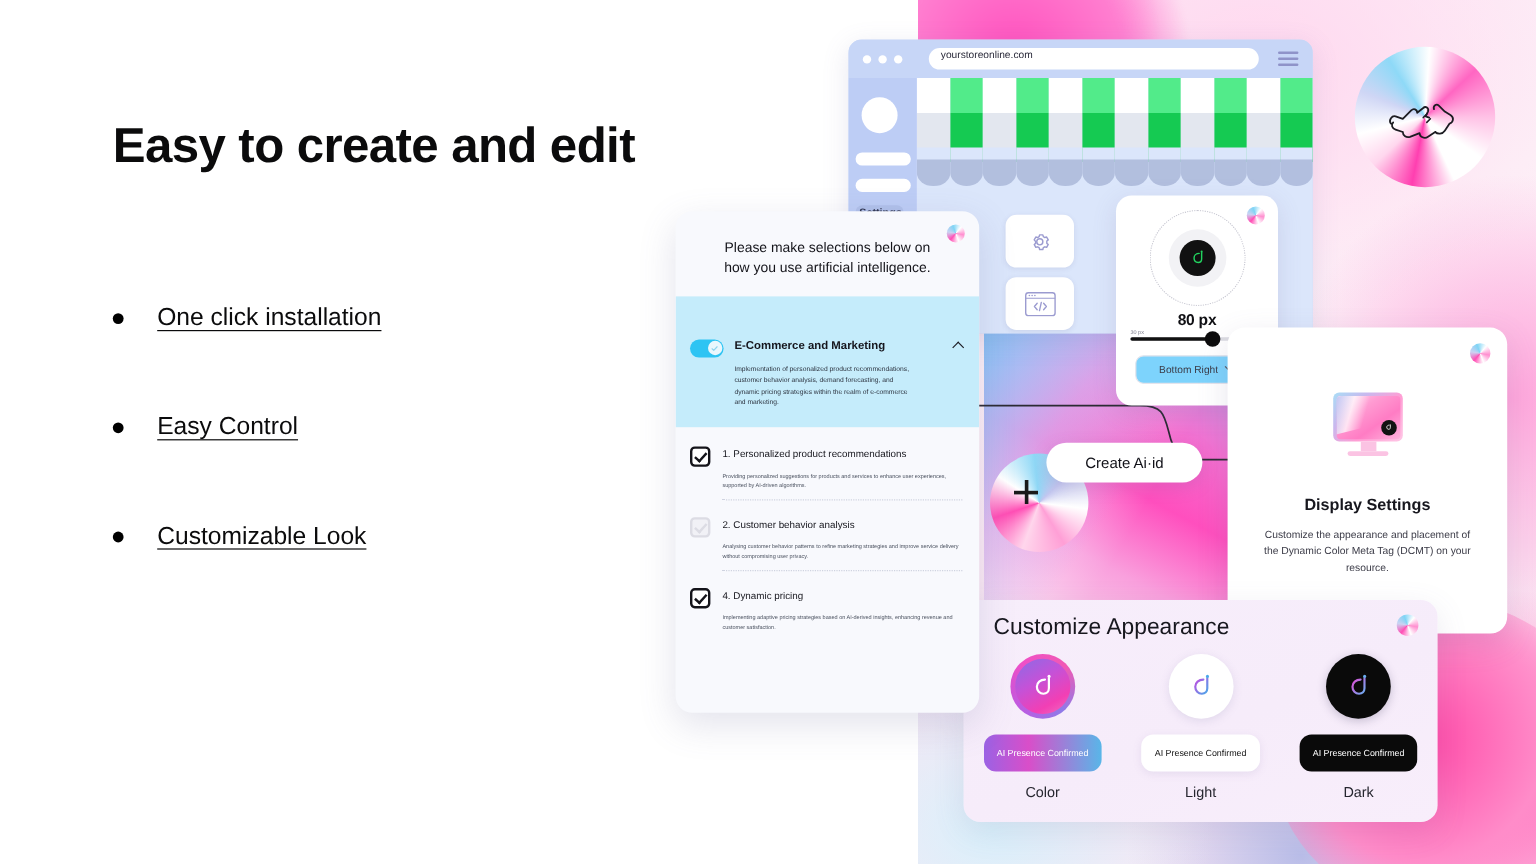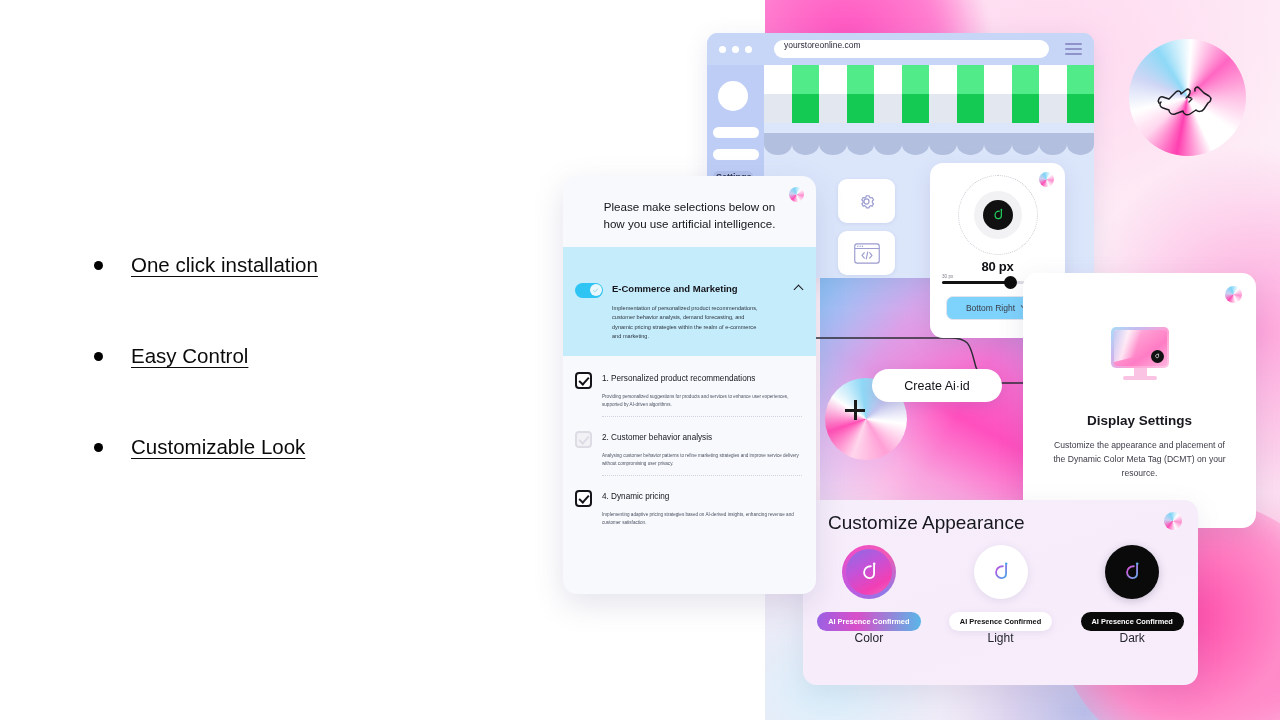--- a/index.html
+++ b/index.html
@@ -312,33 +312,34 @@
     padding:4px;
   }
   .opt-circle.color .inner {
     width:100%; height:100%; border-radius:50%;
     background: linear-gradient(150deg, #8a6ce6 0%, #c452d8 40%, #f23fb4 75%, #f06ec0 100%);
     display:flex; align-items:center; justify-content:center;
   }
   .opt-circle.light { background:#fff; box-shadow: 0 2px 8px rgba(120,110,160,.16); }
   .opt-circle.dark  { background:#0a0a0a; box-shadow: 0 2px 8px rgba(60,50,90,.25); }
   .opt-badge {
-    margin-top:13px; height:19px; border-radius:10px; padding: 0 11px;
+    margin-top:13px; height:31px; border-radius:10px; padding: 0 11px;
     display:flex; align-items:center; justify-content:center;
-    font-size:7.4px; font-weight:700; white-space:nowrap;
+    font-size:7.4px; font-weight:400; white-space:nowrap;
   }
   .opt-badge.color { background: linear-gradient(90deg, #9b62e4 0%, #d94ec9 38%, #59b6e8 100%); color:#fff; }
   .opt-badge.light { background:#fff; color:#111; box-shadow: 0 2px 7px rgba(120,110,160,.13); }
   .opt-badge.dark  { background:#0a0a0a; color:#fff; }
-  .opt-name { font-size:12px; color:#26262f; }
+  .opt-name { margin-top:10px; font-size:12px; color:#26262f; }
 </style>
 </head>
 <body>
 
 <div class="left-panel">
+  <div class="headline">Easy to create and edit</div>
   <div class="bullets">
     <div class="bullet-row">
       <span class="bullet-dot"></span>
       <span class="bullet-label">One click installation</span>
     </div>
     <div class="bullet-row">
       <span class="bullet-dot"></span>
       <span class="bullet-label">Easy Control</span>
     </div>
     <div class="bullet-row">

